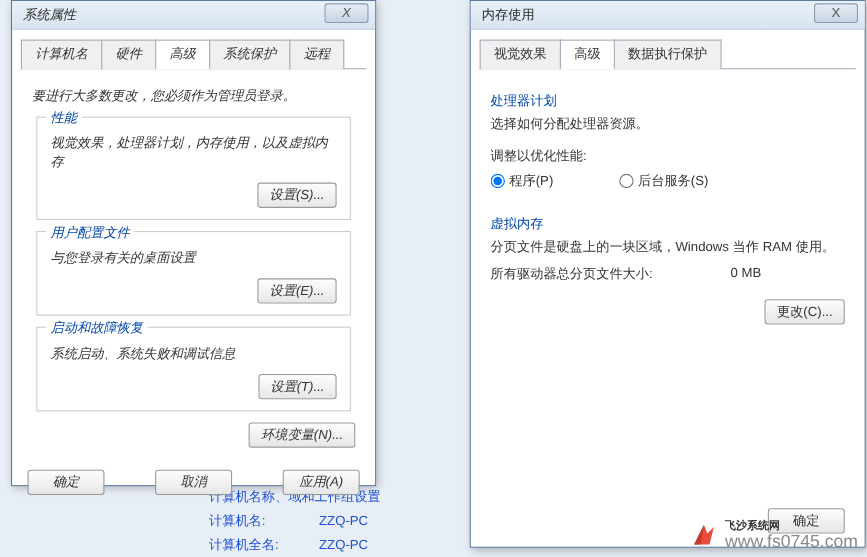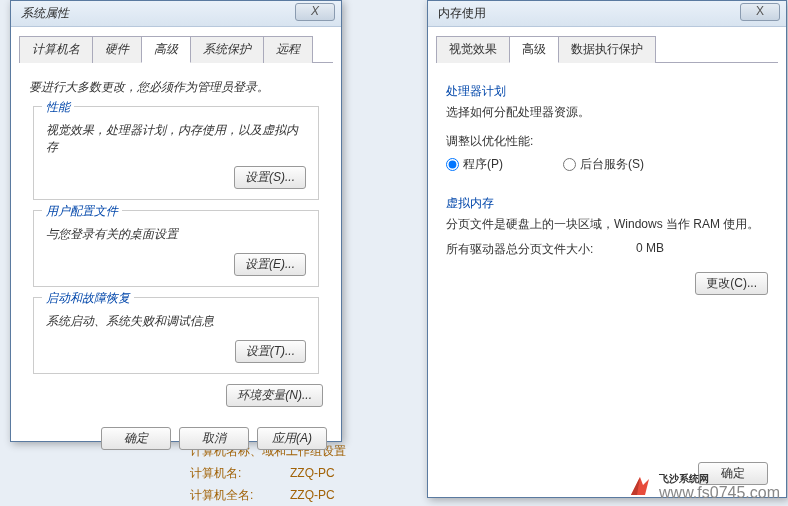--- a/index.html
+++ b/index.html
@@ -88,31 +88,31 @@
     background: linear-gradient(to bottom, #fdfdfd, #e6e6e6);
     border: 1px solid #999;
     border-radius: 3px;
     cursor: pointer;
     min-width: 70px;
     text-align: center;
     color: #333;
   }
 
   .right-align { text-align: right; margin-top: 10px; }
-  .bottom-btns { display: flex; justify-content: flex-end; gap: 8px; padding: 8px 14px; }
+  .bottom-btns { display: flex; justify-content: space-between; gap: 8px; padding: 8px 14px; }
 
   .radio-row { display: flex; gap: 60px; margin: 6px 0 4px 0; align-items: center; }
   .radio-item { display: flex; align-items: center; gap: 4px; }
   .radio-item input { margin: 0; }
 
   .bg-info {
     position: absolute;
     left: 190px;
     top: 440px;
-    color: #a16207;
+    color: #1d4ed8;
     line-height: 22px;
   }
   .bg-label { display: flex; }
   .bg-label .lbl { width: 100px; }
 
   .watermark {
     position: absolute;
     right: 8px;
     bottom: 6px;
     display: flex;
@@ -231,21 +231,21 @@
         <label class="radio-item">
           <input type="radio" name="cpu" style="">
           <span>后台服务(S)</span>
         </label>
       </div>
     </div>
 
     <div style="margin-top:22px;">
       <div style="color:#0046aa;">虚拟内存</div>
       <div style="margin:4px 0 8px 0;">分页文件是硬盘上的一块区域，Windows 当作 RAM 使用。</div>
-      <div style="display:flex;">
+      <div style="display:flex;gap:28px;">
         <span style="flex:0 0 190px;">所有驱动器总分页文件大小:</span>
         <span>0 MB</span>
       </div>
       <div class="right-align" style="margin-top:14px;">
         <span class="btn">更改(C)...</span>
       </div>
     </div>
 
   </div>
   <div class="bottom-btns" style="position:absolute; bottom:4px; right:4px;">

